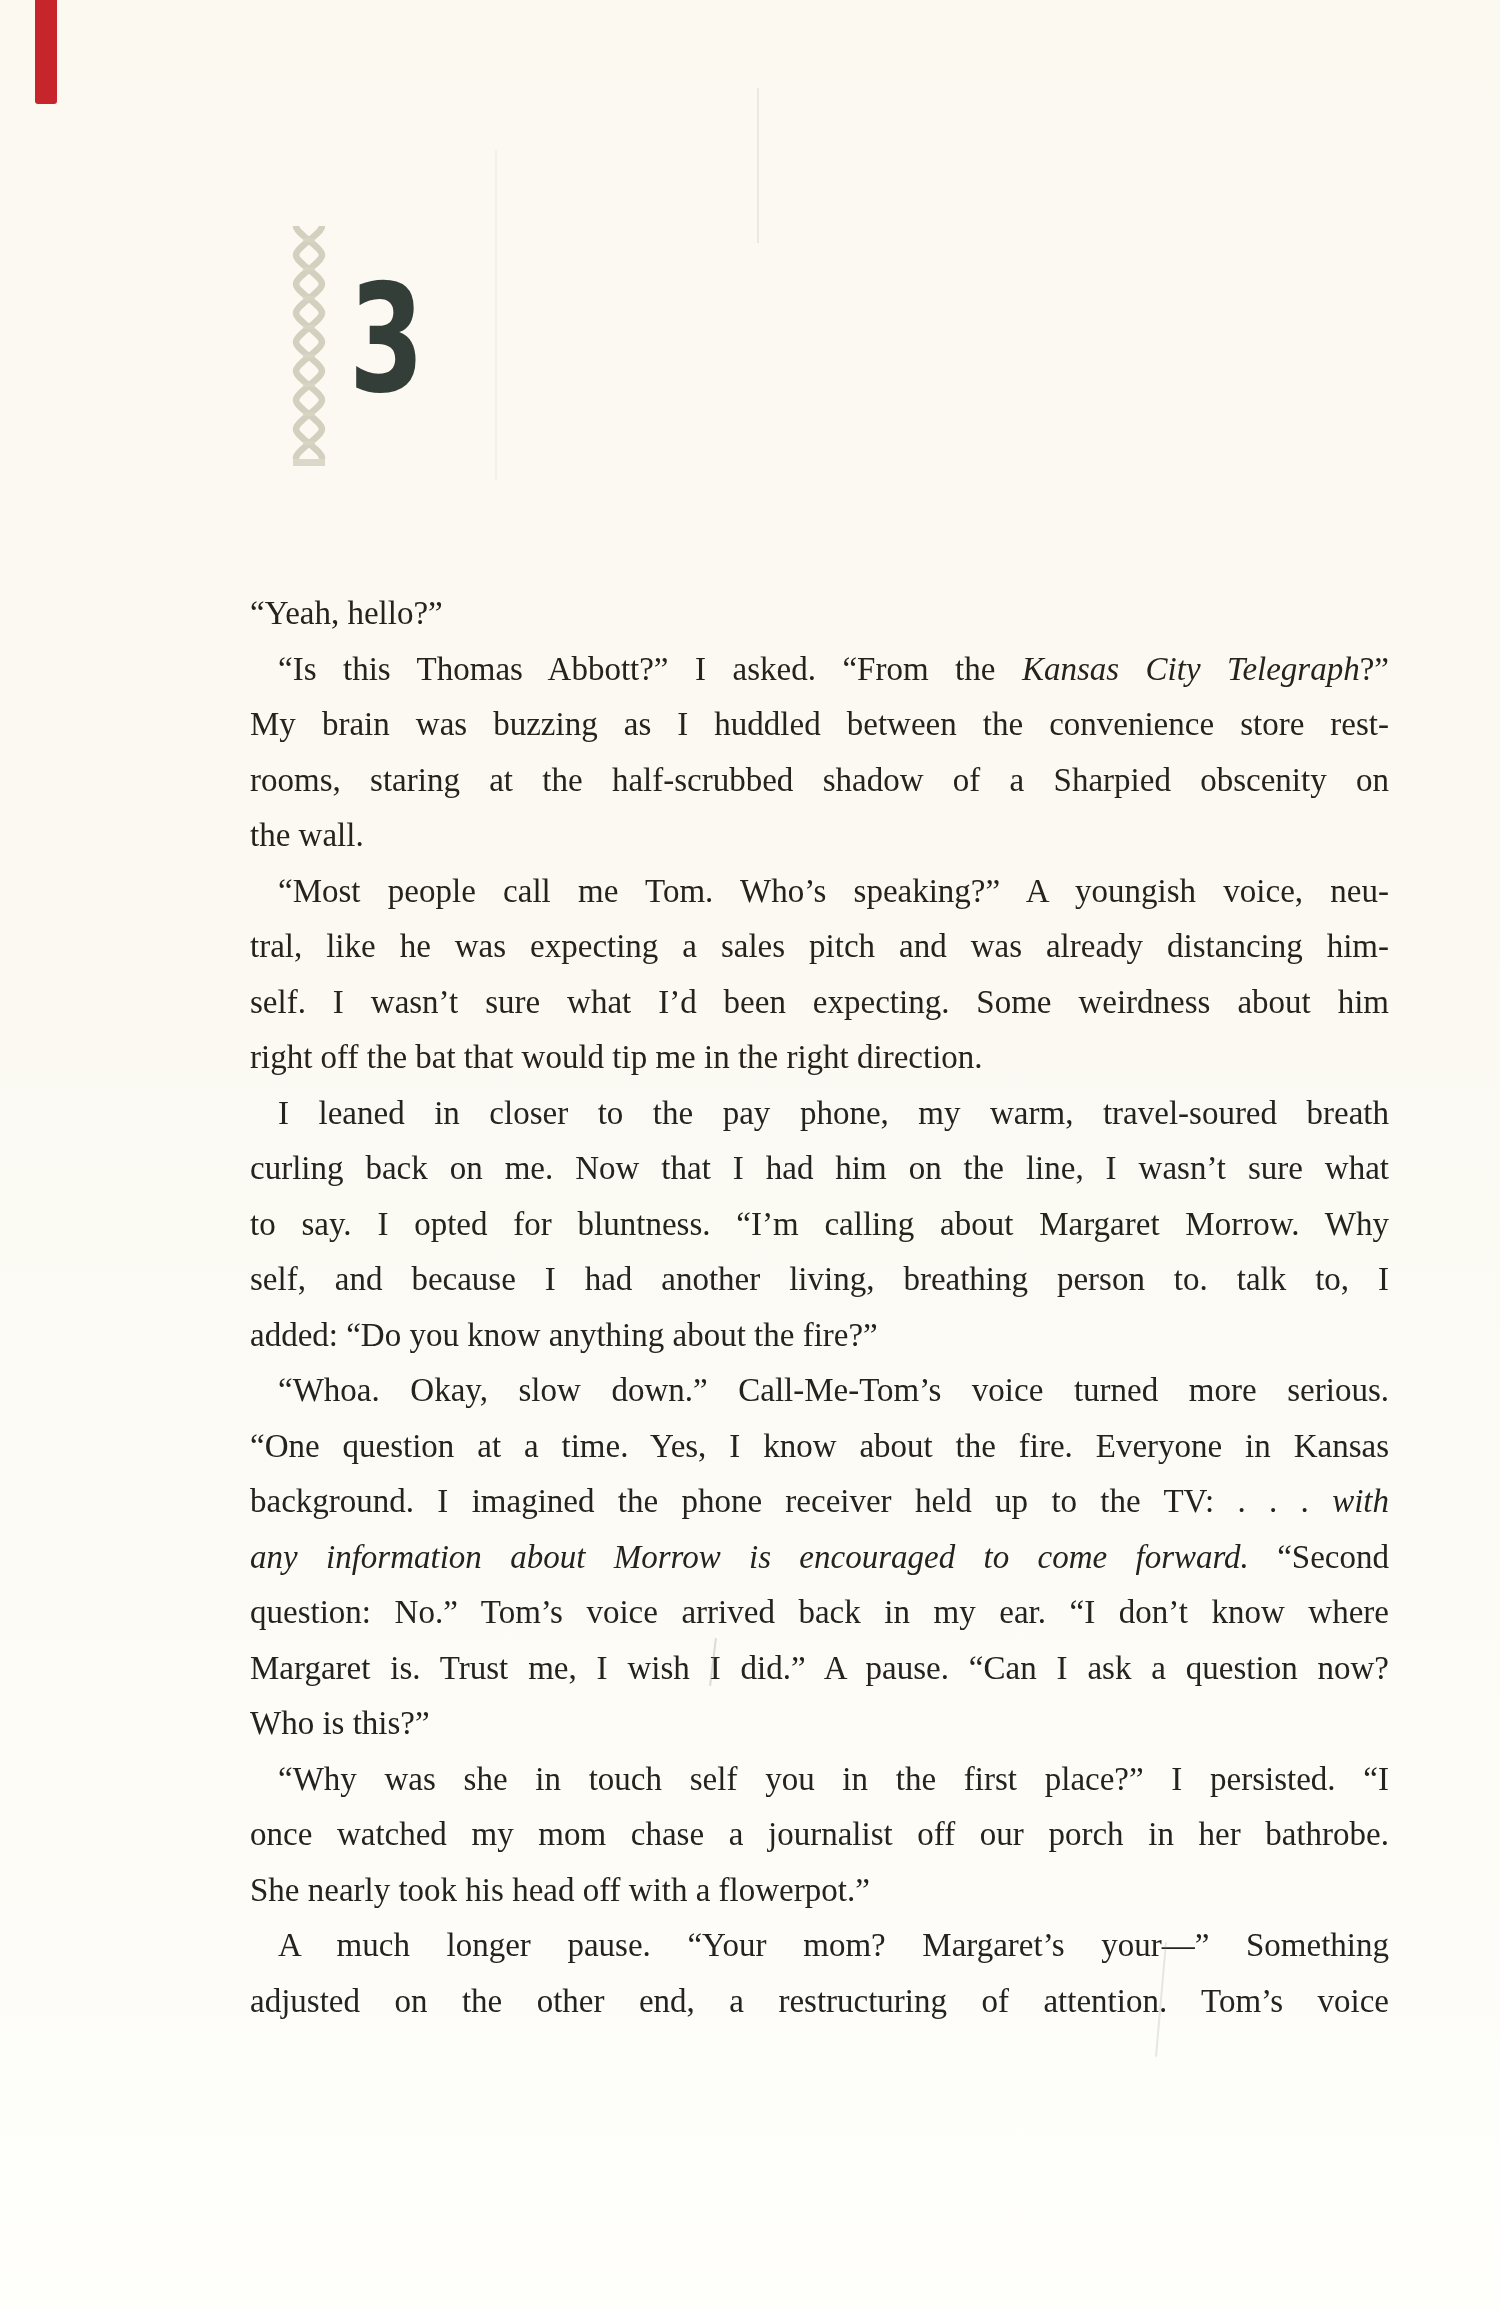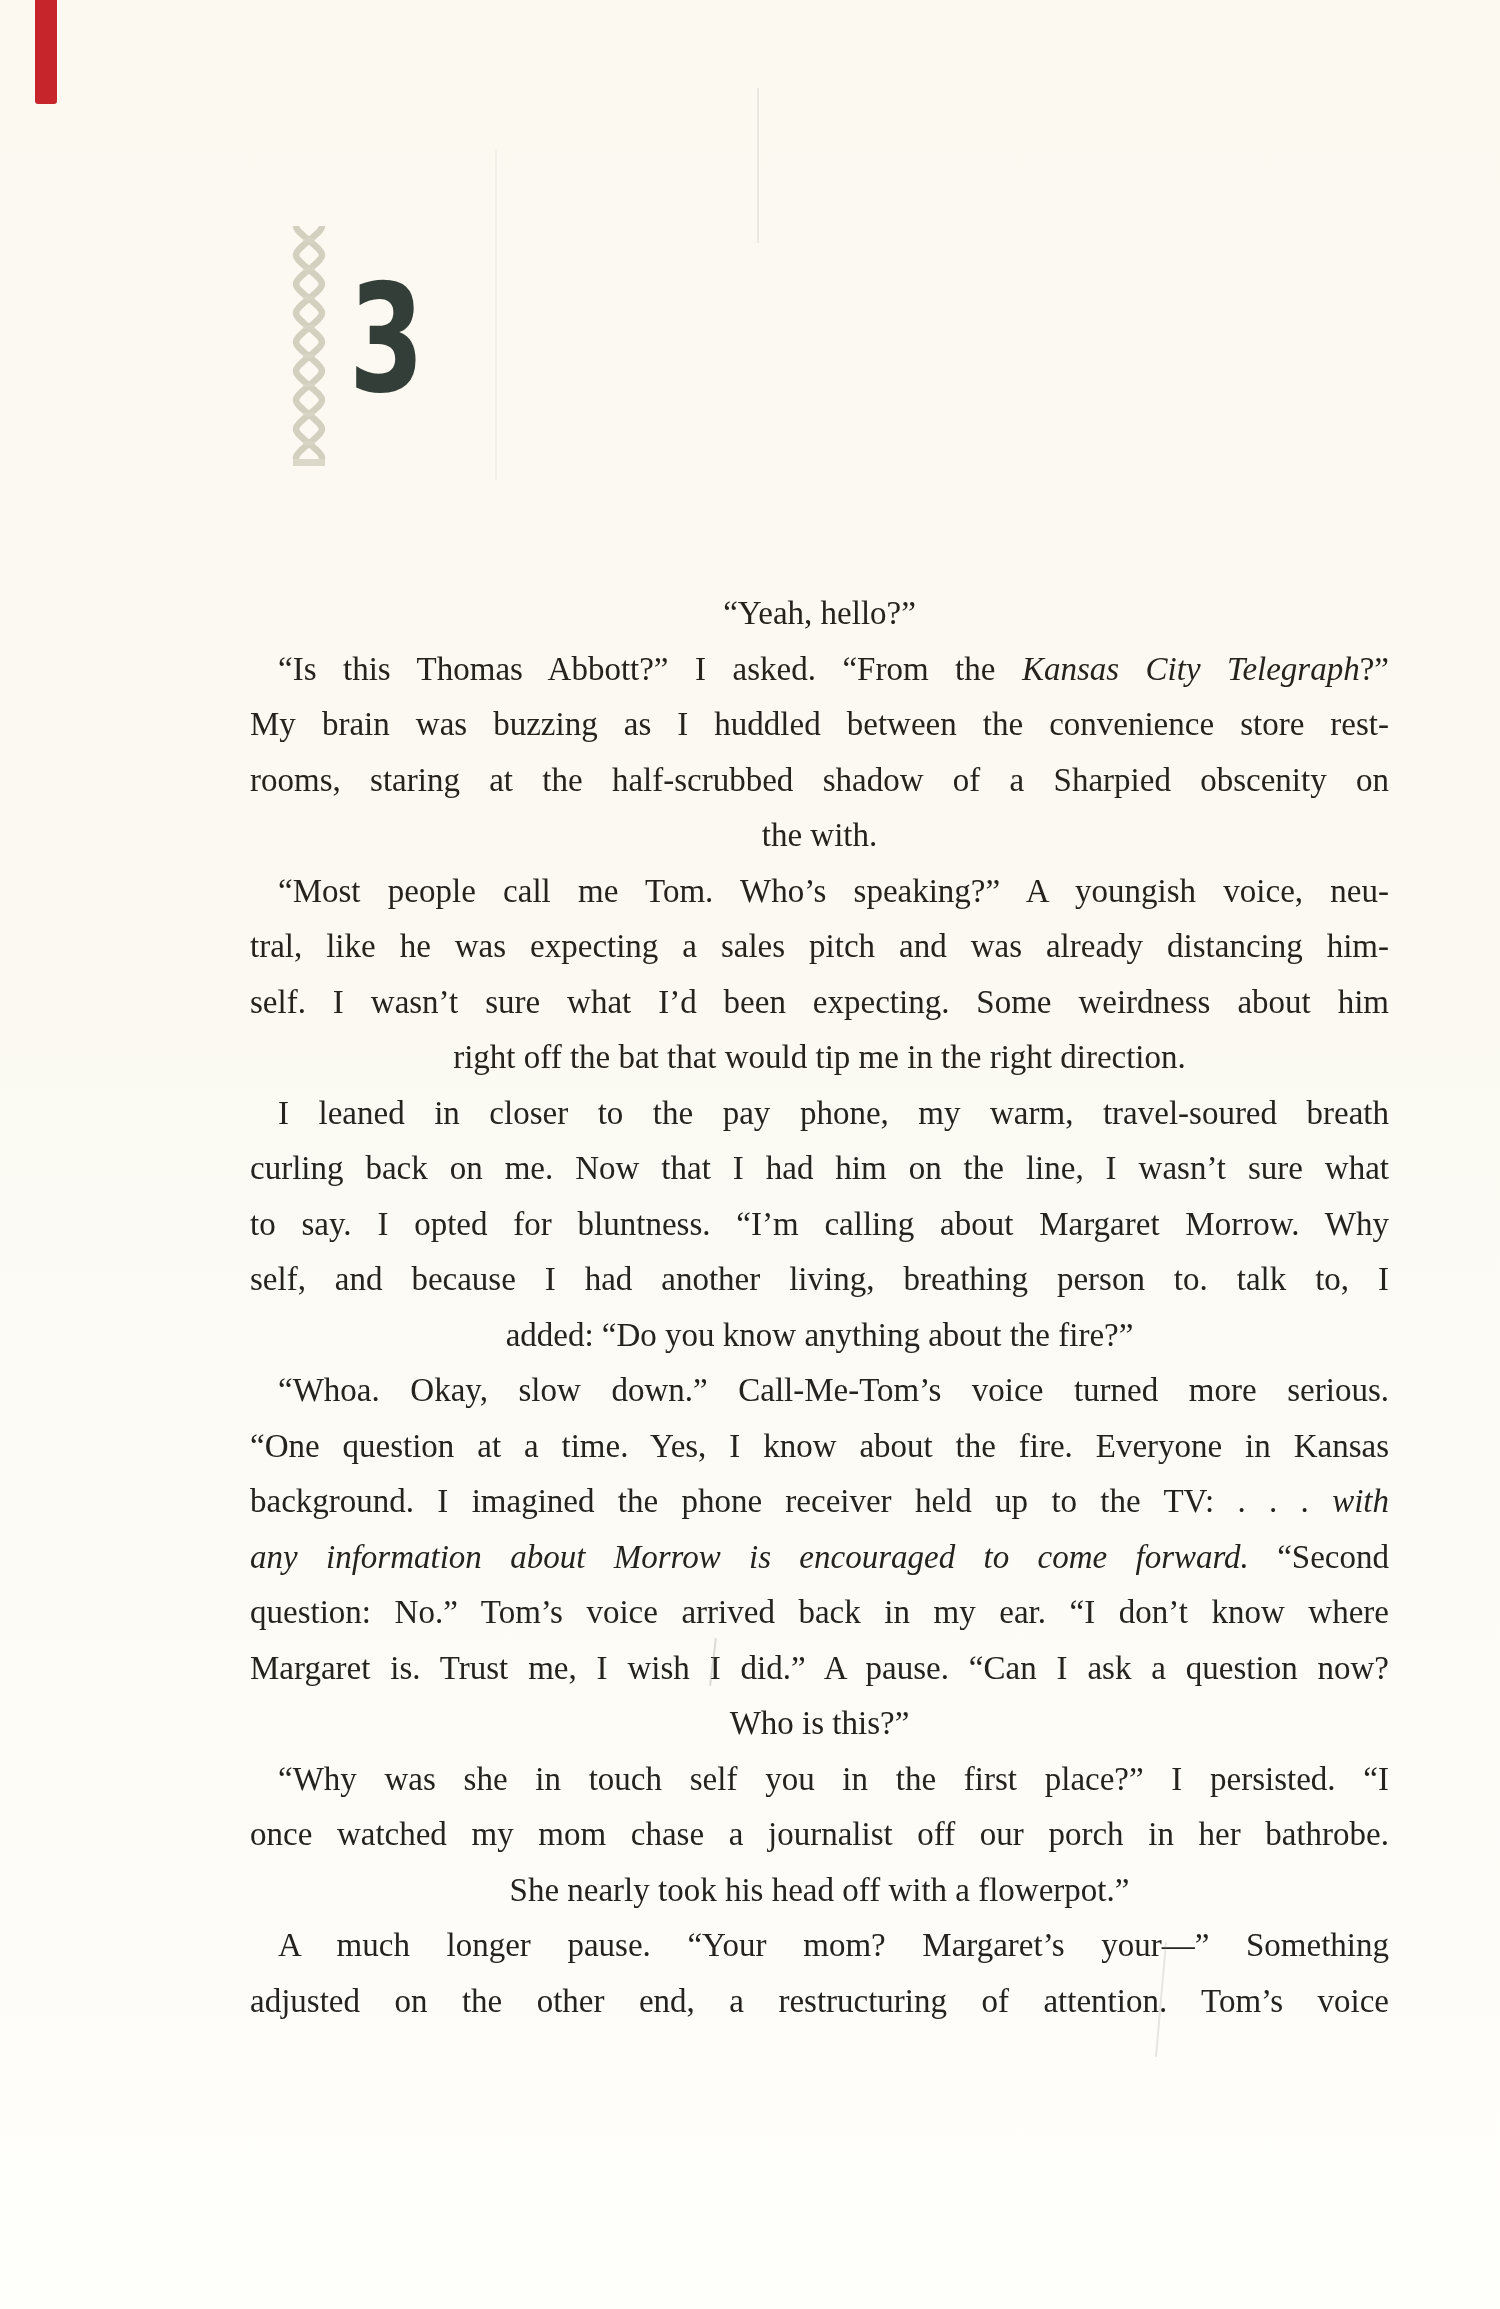--- a/index.html
+++ b/index.html
@@ -22,21 +22,21 @@
     font-family:"DejaVu Sans","Liberation Sans",sans-serif;
     font-weight:800;font-size:150px;line-height:1;
     transform:scaleX(.72);transform-origin:left top;
     letter-spacing:0;
   }
   .body-text{
     position:absolute;left:250px;top:586px;width:1139px;
   }
   .line{
     height:55.5px;line-height:55.5px;font-size:33px;color:#26231f;
-    text-align:center;overflow:hidden;max-height:55.5px;
+    text-align:left;overflow:hidden;max-height:55.5px;
   }
   .line.j{text-align:justify;text-align-last:justify;}
   .line.ind{text-indent:28px;}
   .line i{font-style:italic;}
   .scratch{position:absolute;background:#8a8a86;}
   .s1{left:712px;top:1638px;width:2px;height:48px;opacity:.28;transform:rotate(7deg);}
   .s2{left:1160px;top:1942px;width:2px;height:115px;opacity:.20;transform:rotate(5deg);}
   .s3{left:757px;top:88px;width:2px;height:155px;opacity:.14;}
   .s4{left:495px;top:150px;width:2px;height:330px;opacity:.07;}
 </style>
@@ -66,21 +66,21 @@
       <rect x="1" y="233" width="32" height="7" fill="#d8d5c5"></rect>
     </svg>
     <div class="chapter-number" style="color: rgb(51, 62, 57);">3</div>
   </div>
 
   <div class="body-text">
       <div class="line"><span>“Yeah, hello?”</span></div>
       <div class="line j ind"><span>“Is this Thomas Abbott?” I asked. “From the </span><i>Kansas City Telegraph</i><span>?”</span></div>
       <div class="line j"><span>My brain was buzzing as I huddled between the convenience store rest-</span></div>
       <div class="line j"><span>rooms, staring at the half-scrubbed shadow of a Sharpied obscenity on</span></div>
-      <div class="line"><span>the with.</span></div>
+      <div class="line"><span>the wall.</span></div>
       <div class="line j ind"><span>“Most people call me Tom. Who’s speaking?” A youngish voice, neu-</span></div>
       <div class="line j"><span>tral, like he was expecting a sales pitch and was already distancing him-</span></div>
       <div class="line j"><span>self. I wasn’t sure what I’d been expecting. Some weirdness about him</span></div>
       <div class="line"><span>right off the bat that would tip me in the right direction.</span></div>
       <div class="line j ind"><span>I leaned in closer to the pay phone, my warm, travel-soured breath</span></div>
       <div class="line j"><span>curling back on me. Now that I had him on the line, I wasn’t sure what</span></div>
       <div class="line j"><span>to say. I opted for bluntness. “I’m calling about Margaret Morrow. Why</span></div>
       <div class="line j"><span>self, and because I had another living, breathing person to. talk to, I</span></div>
       <div class="line"><span>added: “Do you know anything about the fire?”</span></div>
       <div class="line j ind"><span>“Whoa. Okay, slow down.” Call-Me-Tom’s voice turned more serious.</span></div>

